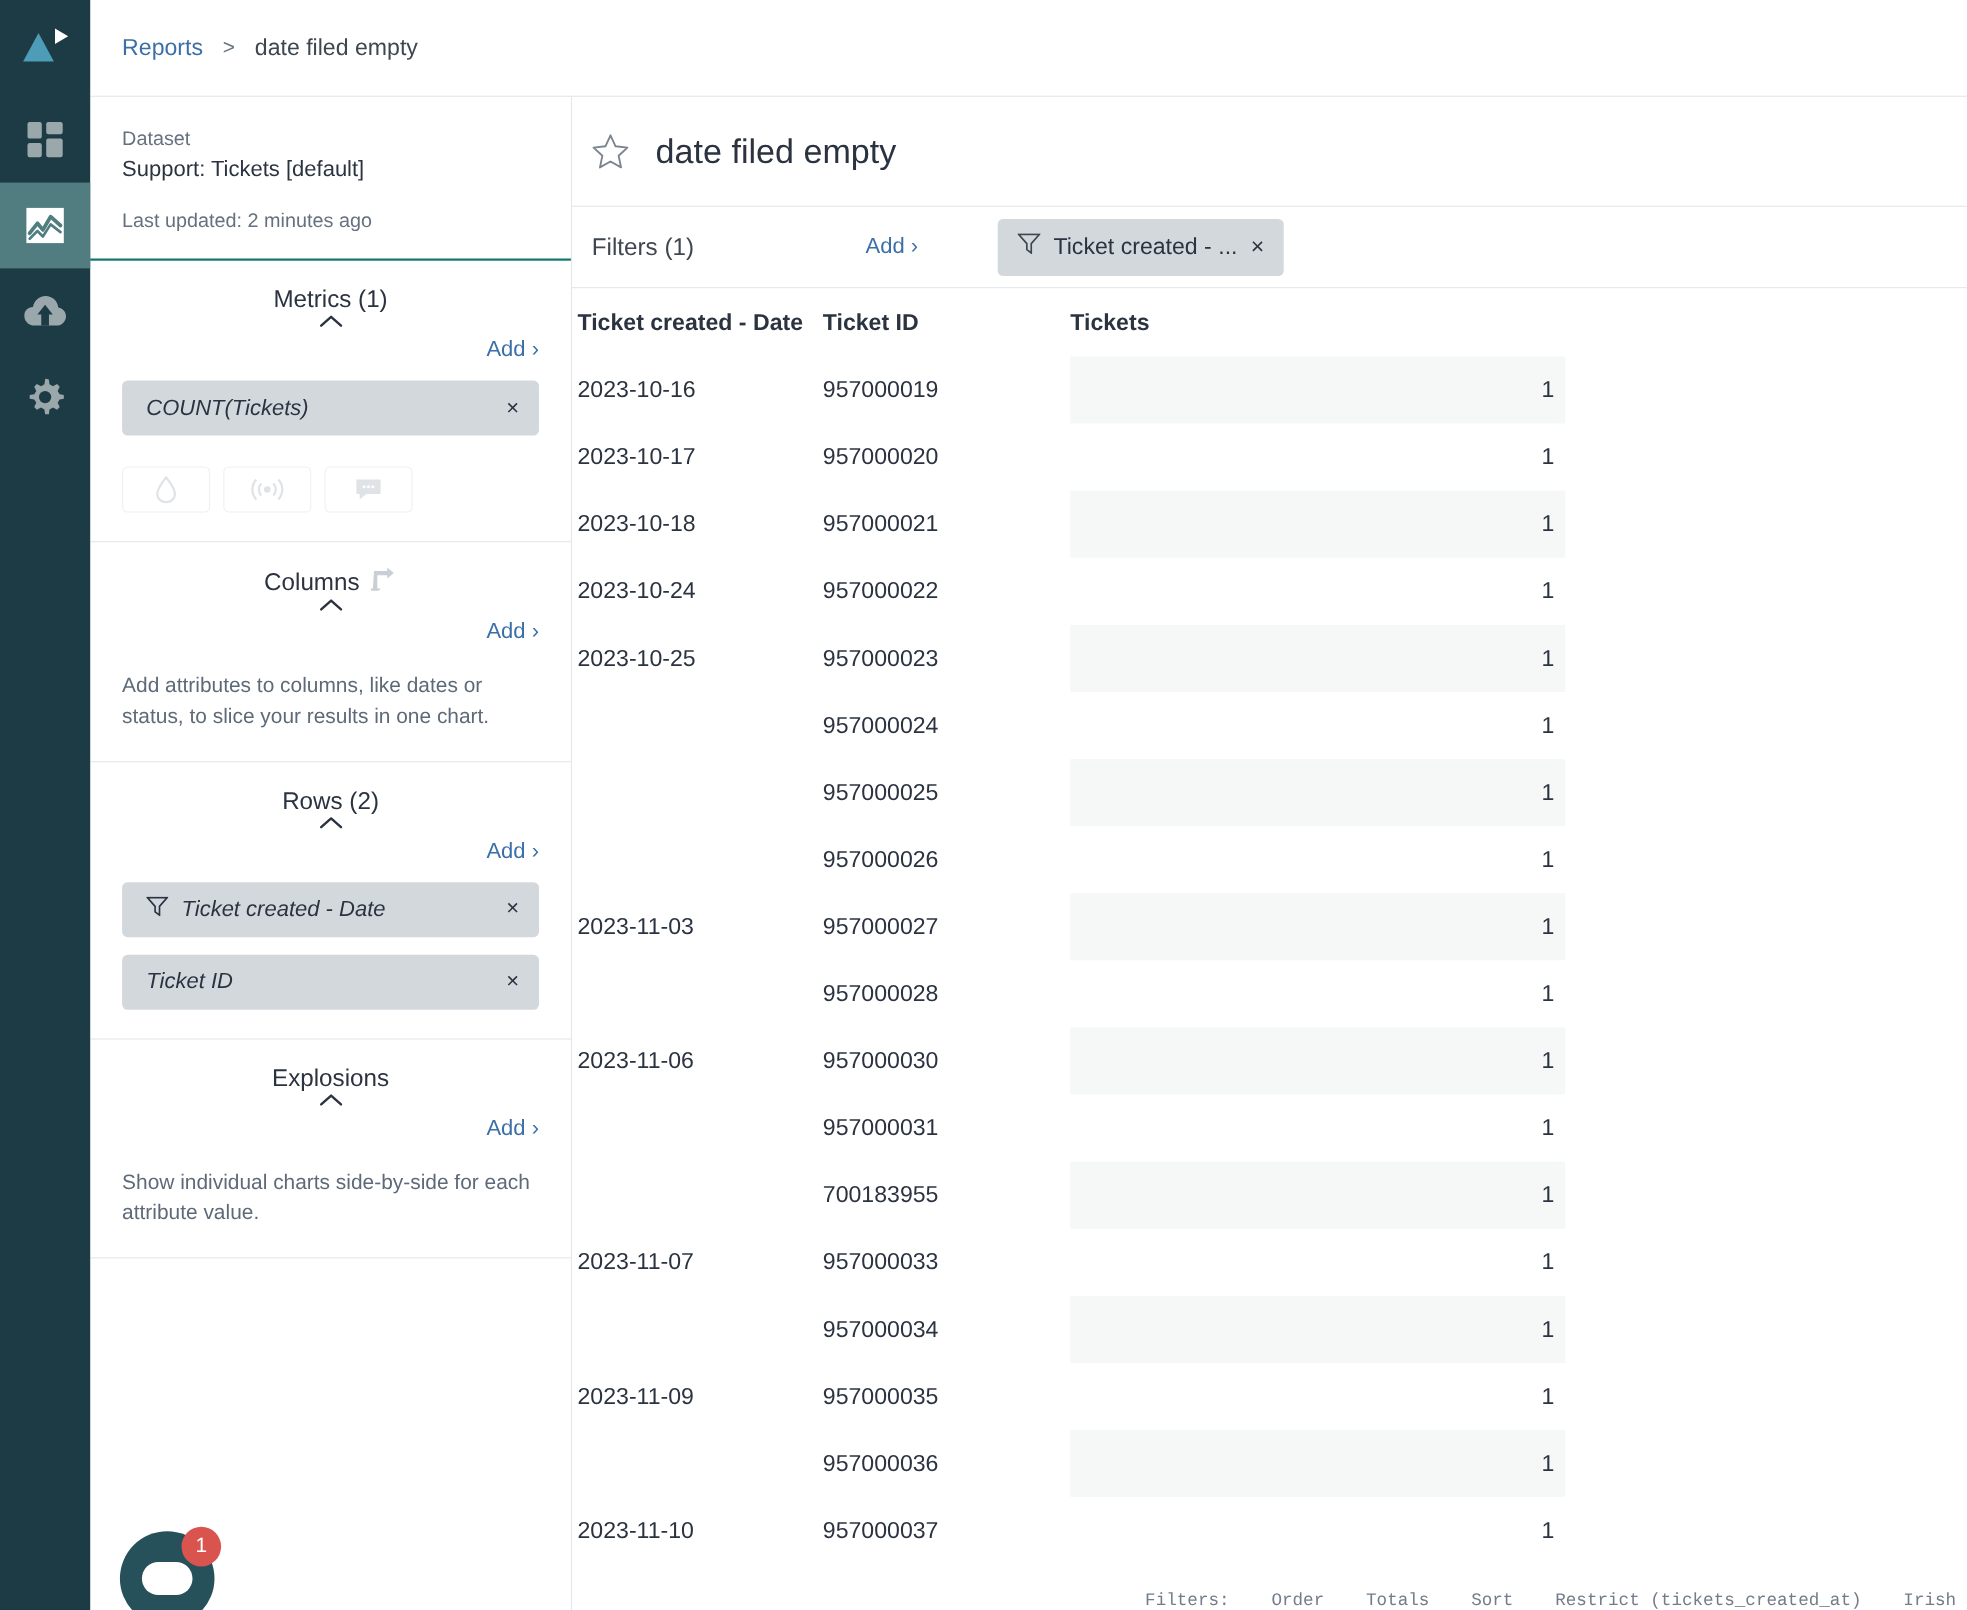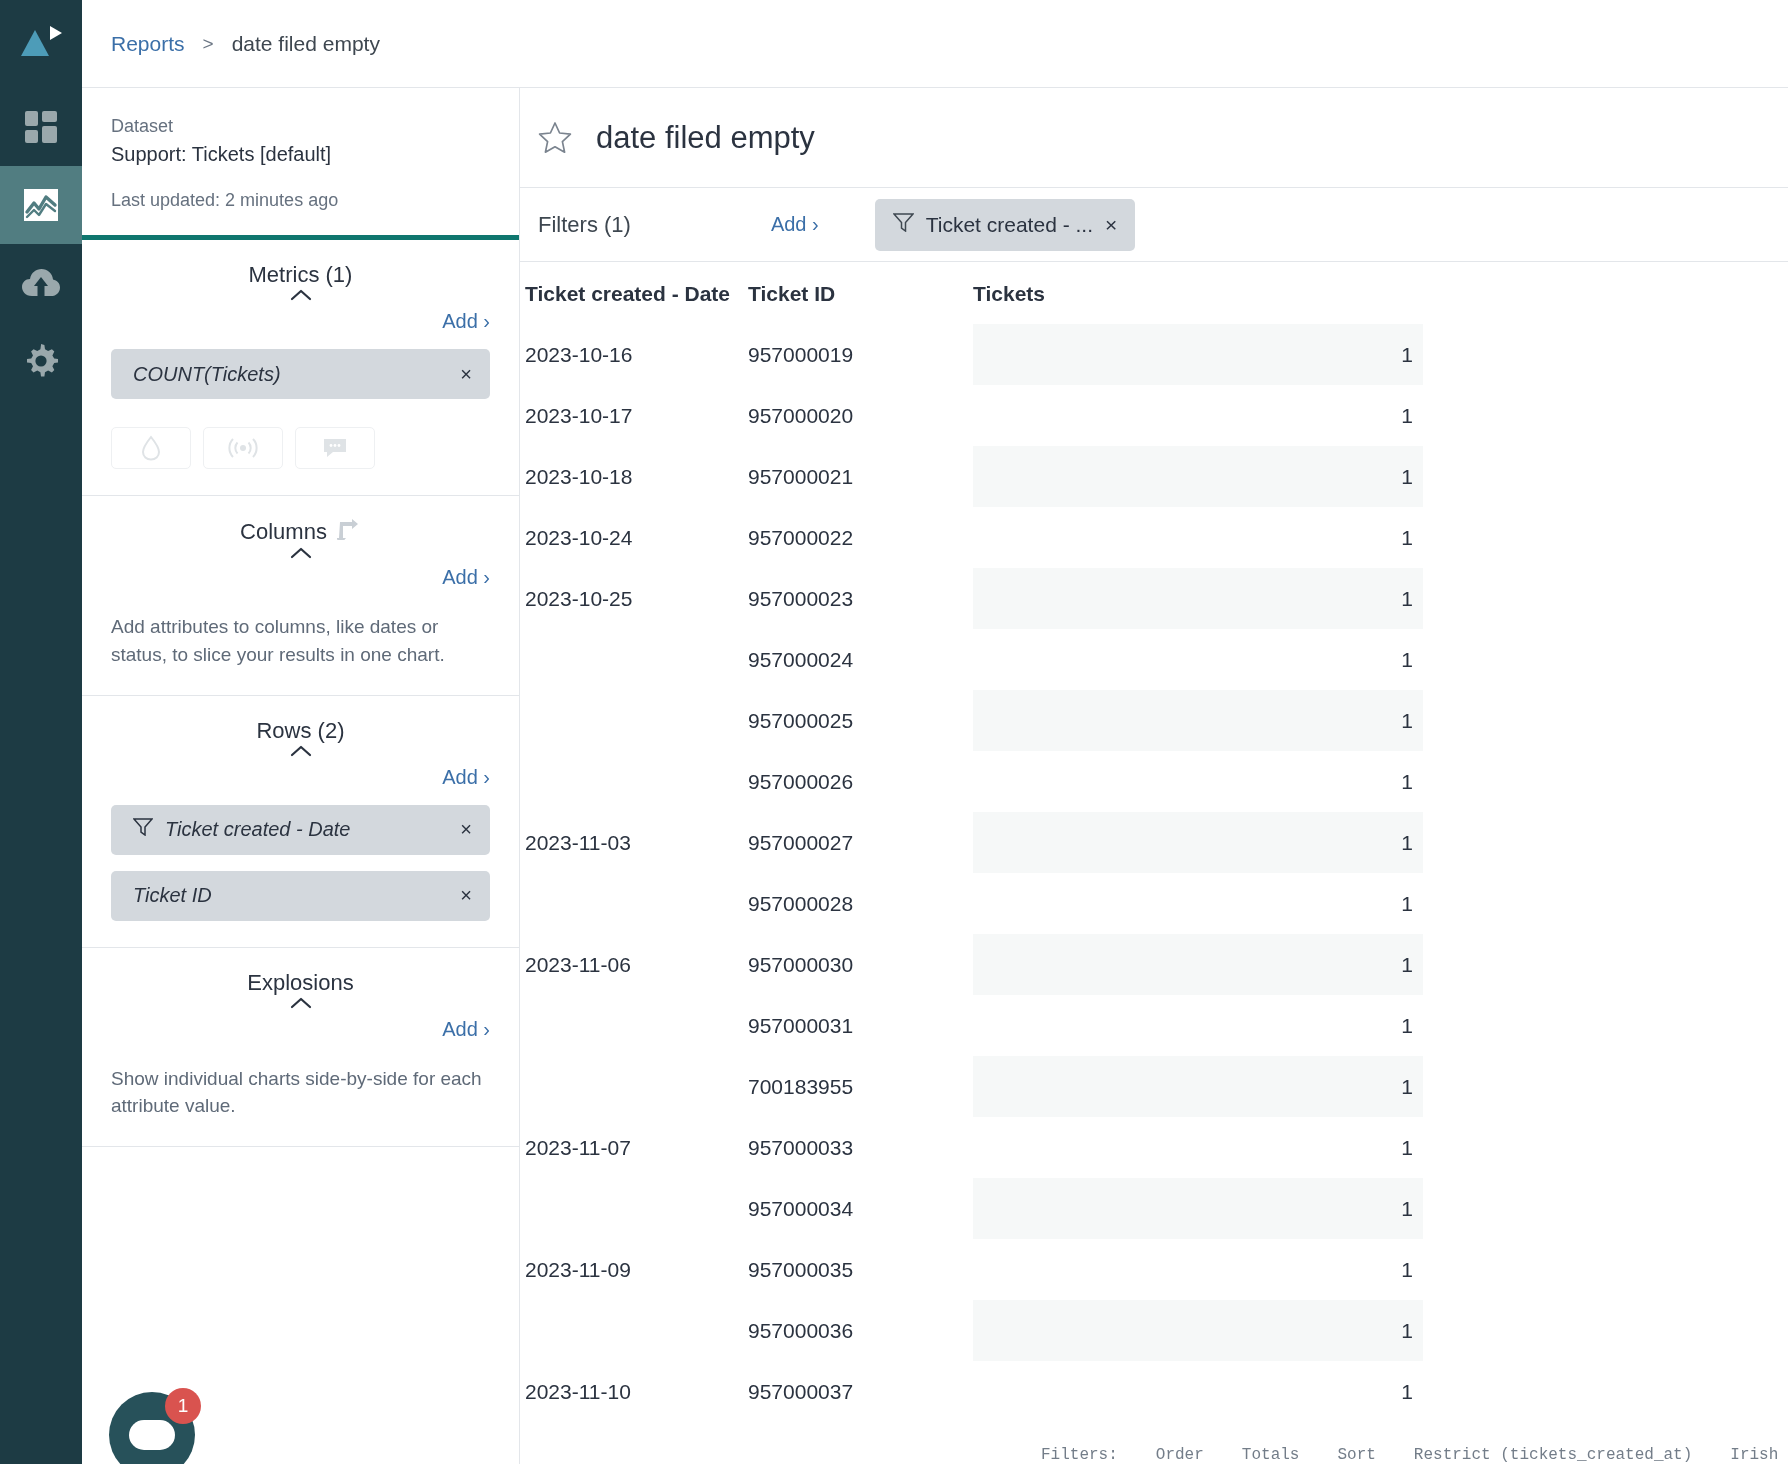--- a/index.html
+++ b/index.html
@@ -67,21 +67,21 @@
     width: 1706px;
     z-index: 4;
   }
   .breadcrumb .crumb-link { color: #3b6fa8; cursor: pointer; }
   .breadcrumb .crumb-sep { margin: 0 18px; color: #6b7684; font-size: 19px; }
   .breadcrumb .crumb-current { color: #3e4750; }
 
   .dataset-block {
     margin-top: 88px;
     padding: 26px 29px 22px 29px;
-    border-bottom: 5px solid #0f766e;
+    border-bottom: 2px solid #0f766e;
     line-height: 1.42;
   }
   .ds-label { font-size: 18px; color: #66717f; }
   .ds-name { font-size: 20px; color: #2b3340; }
   .ds-updated { font-size: 18px; color: #66717f; margin-top: 20px; }
 
   .section { border-bottom: 1px solid #e3e6ea; padding: 22px 29px 26px 29px; }
   .section-head {
     display: flex;
     align-items: center;
@@ -185,21 +185,21 @@
     padding-left: 18px;
     border-bottom: 1px solid #e3e6ea;
   }
   .rpt-title { font-size: 31px; color: #2b3340; }
   .star-btn { cursor: pointer; display: flex; align-items: center; }
 
   .filter-bar {
     height: 74px;
     display: flex;
     align-items: center;
-    gap: 0;
+    gap: 16px;
     padding-left: 18px;
     border-bottom: 1px solid #e3e6ea;
   }
   .filters-label { font-size: 22px; color: #3e4750; }
   .filter-add { color: #3b6fa8; font-size: 20px; margin-left: 140px; cursor: pointer; }
   .filter-chip {
     margin-left: 56px;
     height: 52px;
     background: #d3d8dd;
     border-radius: 5px;

